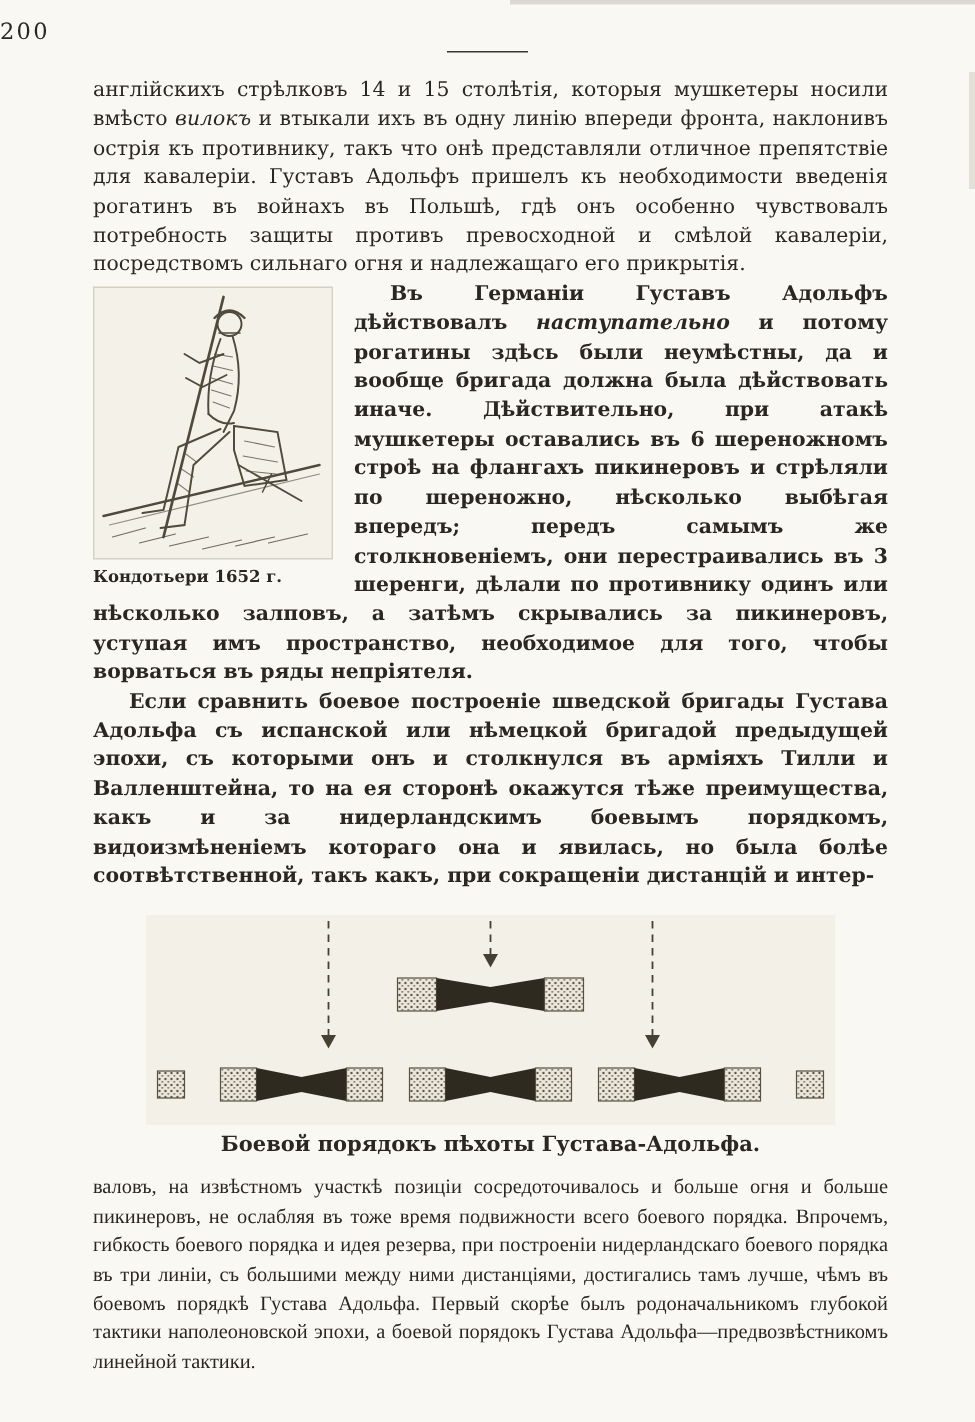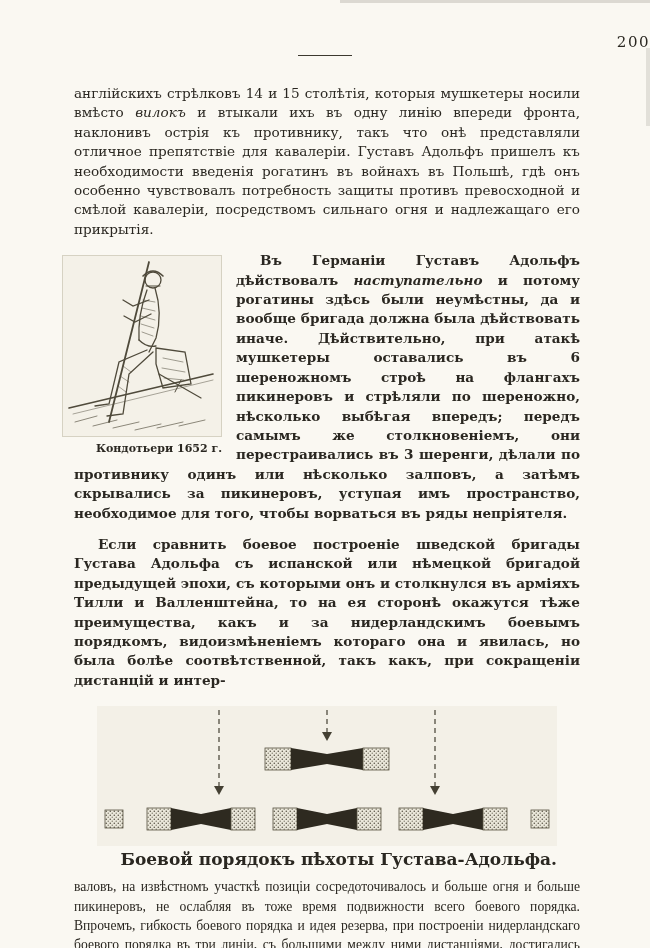--- a/index.html
+++ b/index.html
@@ -8,38 +8,38 @@
     width:650px;height:948px;
     margin:0 auto;
     background:#faf8f2;
     color:#2a2721;
     font-family:"DejaVu Serif","Liberation Serif",serif;
     overflow:hidden;
     box-sizing:border-box;
   }
   .artifact-top{position:absolute;top:0;right:0;width:310px;height:3px;background:#bdbab2;opacity:.5;}
   .artifact-right{position:absolute;top:48px;right:0;width:4px;height:78px;background:#c6c3ba;opacity:.45;}
-  .pagehead{text-align:right;padding-top:33px;}
+  .pagehead{text-align:left;padding-top:12px;}
   .pagenum{font-size:15px;letter-spacing:1.5px;}
   .pagerule{width:54px;border-top:1.5px solid #3c392f;margin:4px auto 0;}
   .body{padding:16px 58px 0 62px;font-size:13.6px;line-height:19.4px;text-align:justify;}
-  .body p{margin:12px;}
+  .body p{margin:0;}
   .indent{text-indent:24px;font-weight:bold;}
   em{font-style:italic;}
   figure{margin:0;padding:0;}
   .etching{float:left;width:160px;margin:4px 14px 4px 0;}
   .etchbox{width:158px;height:180px;border:1px solid #d6d2c3;background:#f4f1e8;}
   .etching figcaption{
-    font-weight:bold;font-size:11px;line-height:14px;text-align:right;
+    font-weight:bold;font-size:11px;line-height:14px;text-align:left;
     margin-top:5px;text-indent:0;
   }
   .diagram{clear:both;width:460px;margin:16px auto 8px;text-align:center;}
   .diagram svg{display:block;}
   .diagram figcaption{
-    font-weight:bold;font-size:17px;line-height:15px;text-align:right;margin-top:6px;
+    font-weight:bold;font-size:14px;line-height:15px;text-align:center;margin-top:6px;
   }
   .after-diagram{margin-top:10px !important;font-family:Liberation Serif, serif;}
 </style>
 </head>
 <body>
 
 <div class="page">
   <div class="artifact-top"></div>
   <div class="artifact-right"></div>
 

